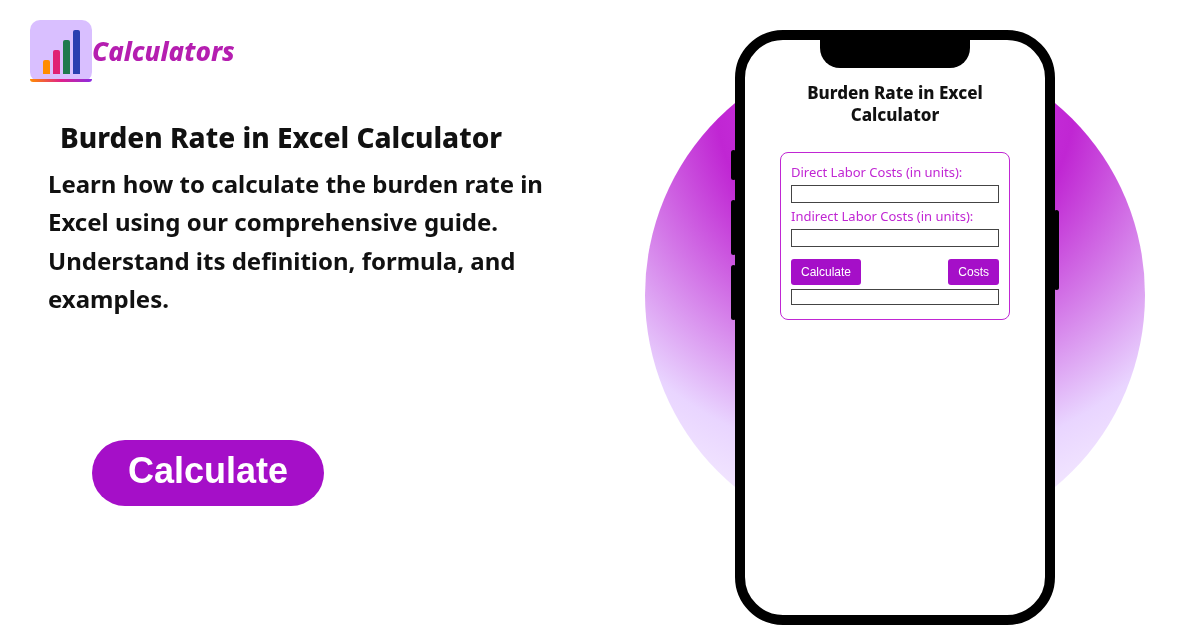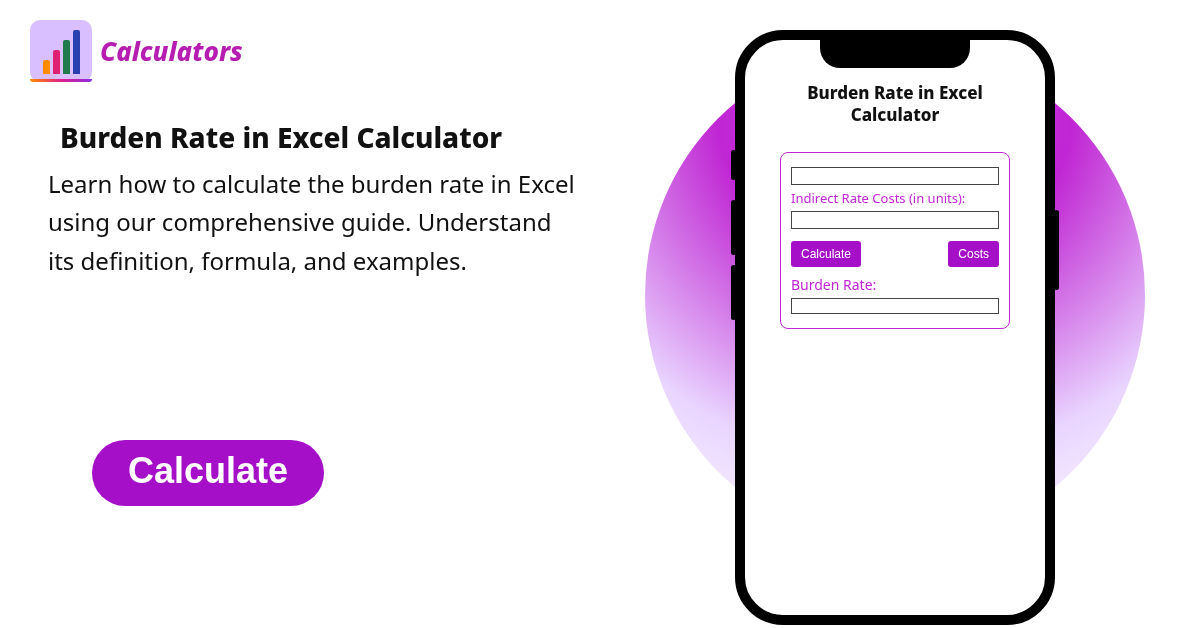--- a/index.html
+++ b/index.html
@@ -9,21 +9,21 @@
     background: #fff;
     font-family: system-ui, -apple-system, "Segoe UI", Roboto, sans-serif;
     position: relative;
     overflow: hidden;
   }
 
   
   .logo {
     position: absolute;
     top: 20px; left: 30px;
-    display: flex; align-items: center; gap: 8px;
+    display: flex; align-items: center; 
   }
   .logo-tile {
     width: 62px; height: 62px;
     background: #d9bfff;
     border-radius: 10px;
     display: flex; align-items: flex-end; justify-content: center;
     padding: 6px 6px 8px;
     gap: 3px;
     position: relative;
   }
@@ -44,21 +44,21 @@
     -webkit-background-clip:text; background-clip:text; color:transparent;
   }
 
   
   .heading {
     position:absolute; left:60px; top:118px;
     font-size:28px; font-weight:800; color:#111;
   }
   .desc {
     position:absolute; left:48px; top:165px; width:530px;
-    font-size:24px; font-weight:400; color:#111; line-height:1.6;
+    font-size:24px; font-weight:700; color:#111; line-height:1.6;
   }
   .cta {
     position:absolute; left:92px; top:440px;
     background:#a50fc8;
     color:#fff; font-size:36px; font-weight:800;
     padding:10px 36px 14px;
     border-radius:40px; border:none; cursor:pointer;
   }
 
   
@@ -138,27 +138,27 @@
   <div class="side-btn sb1"></div>
   <div class="side-btn sb2"></div>
   <div class="side-btn sb3"></div>
   <div class="side-btn sb4"></div>
   <div class="notch"></div>
 
   <div class="phone-screen">
     <div class="phone-title">Burden Rate in Excel Calculator</div>
 
     <div class="calc-card">
+      <div class="fld-label">Direct Labor Costs (in units):</div>
       <div class="fld-input"></div>
 
-      <div class="fld-label">Indirect Rate Costs (in units):</div>
+      <div class="fld-label">Indirect Labor Costs (in units):</div>
       <div class="fld-input"></div>
 
       <div class="btn-row">
         <button class="mini-btn">Calculate</button>
         <button class="mini-btn">Costs</button>
       </div>
 
-      <div class="out-label">Burden Rate:</div>
       <div class="out-box"></div>
     </div>
   </div>
 </div>
 
 </body></html>

